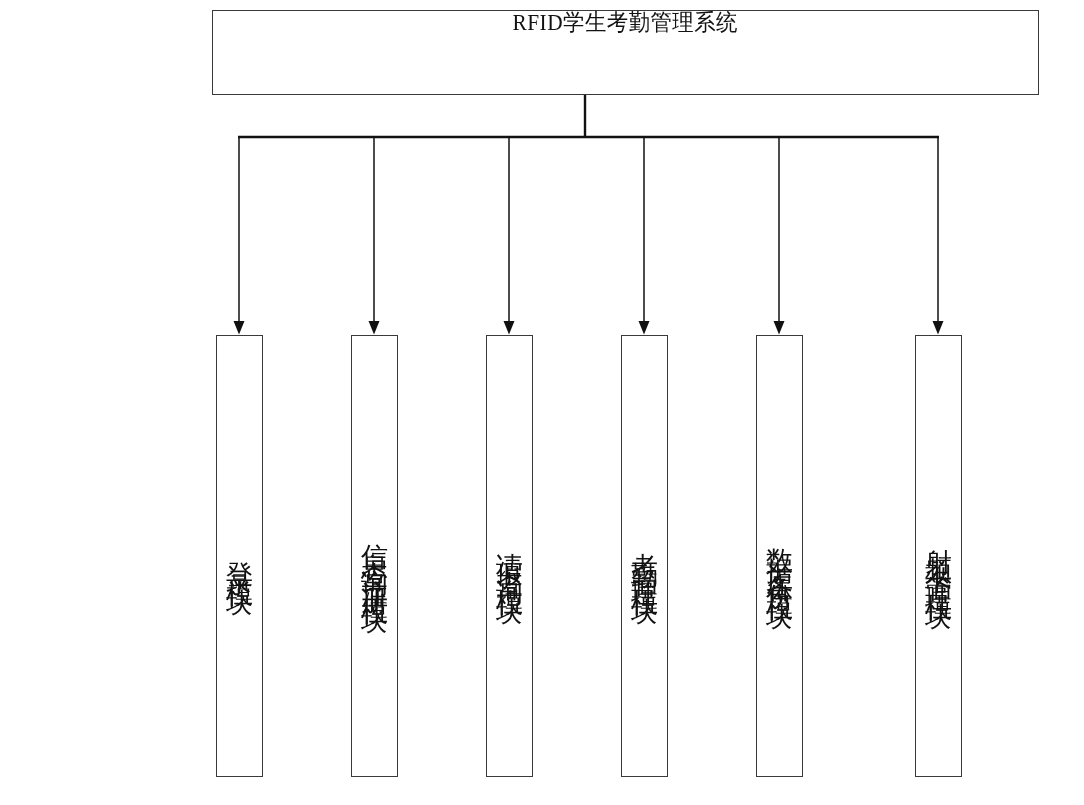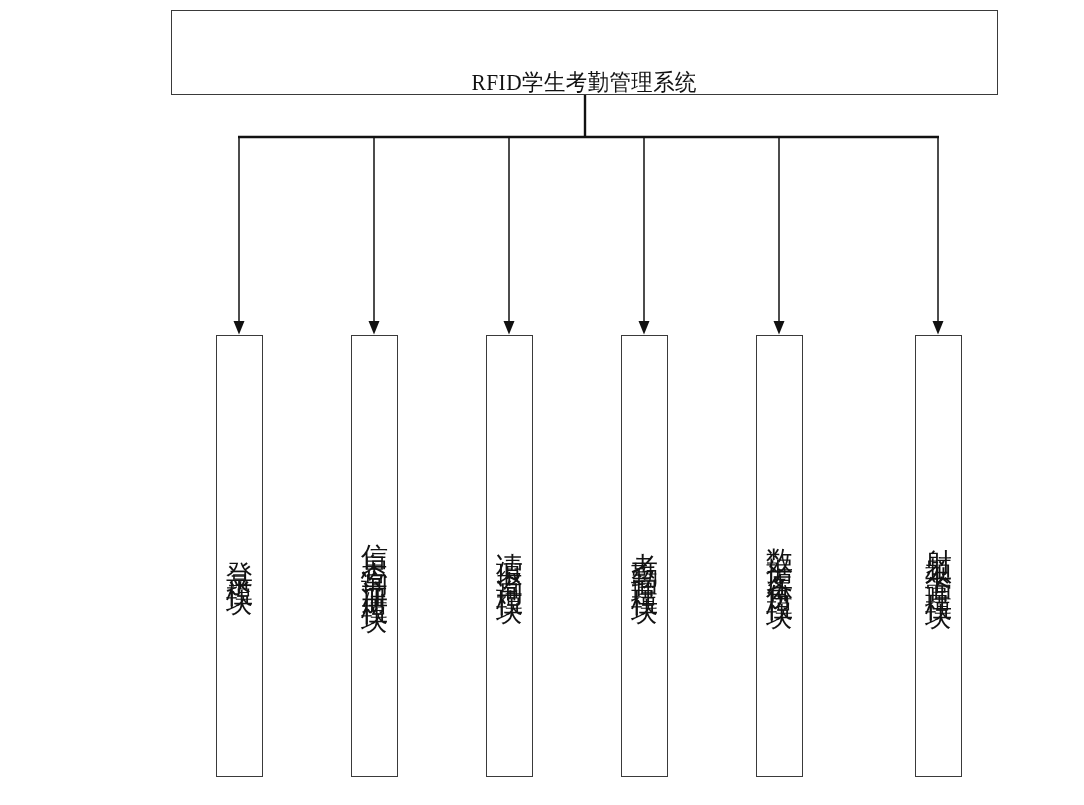--- a/index.html
+++ b/index.html
@@ -27,22 +27,23 @@
     height: 805px;
   }
   .node-box {
     position: absolute;
     box-sizing: border-box;
     border: 1.3px solid #3a3a3a;
     background: #ffffff;
   }
   .root-box {
     display: flex;
-    align-items: flex-end;
+    align-items: flex-start;
     justify-content: center;
+    margin-left: 41px;
   }
   .root-label {
     font-family: "Liberation Serif", "DejaVu Serif", serif;
     font-size: 23px;
     line-height: 1;
     letter-spacing: 0.5px;
     color: #121212;
     white-space: nowrap;
     transform: scaleX(0.93);
   }

